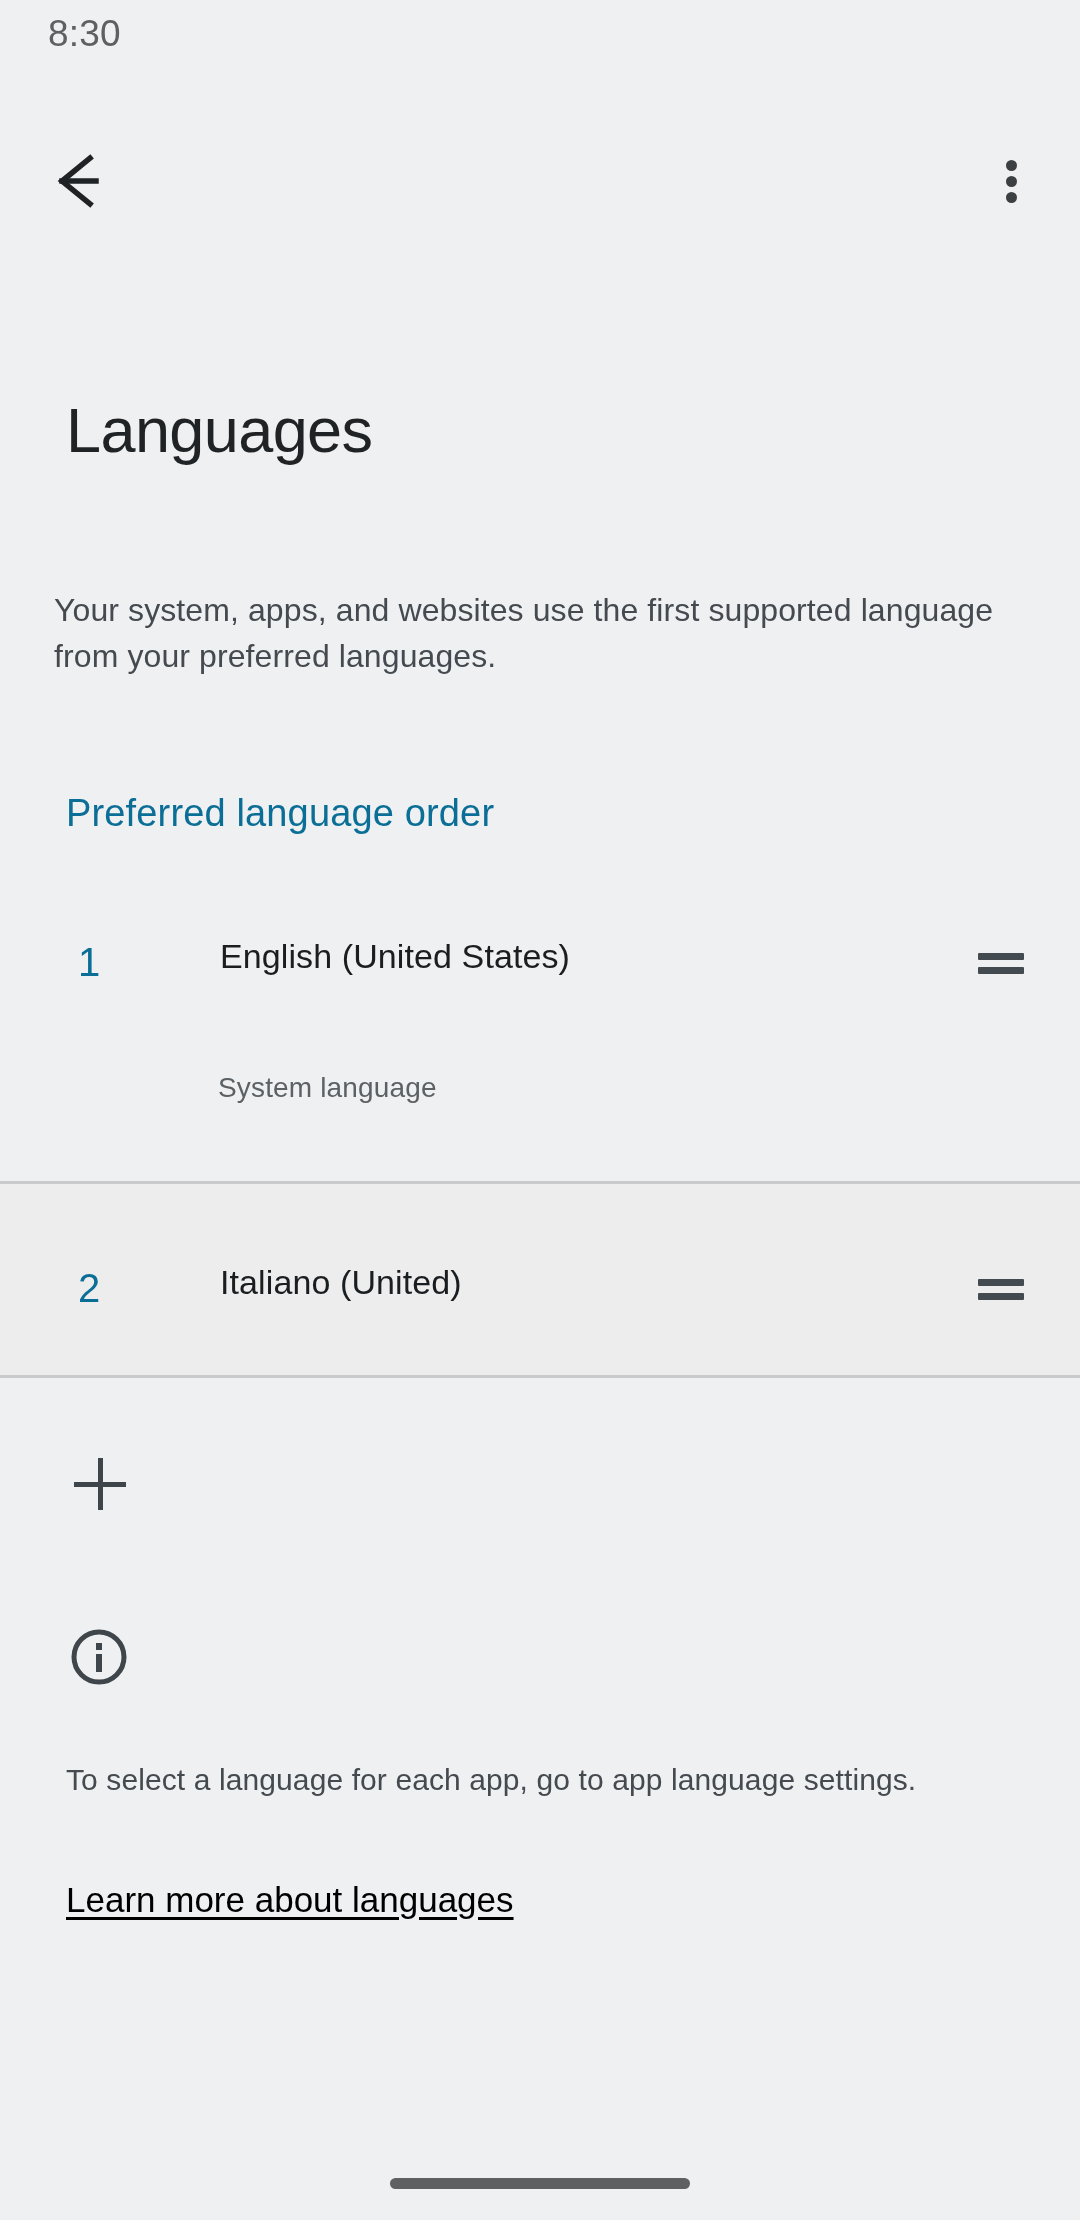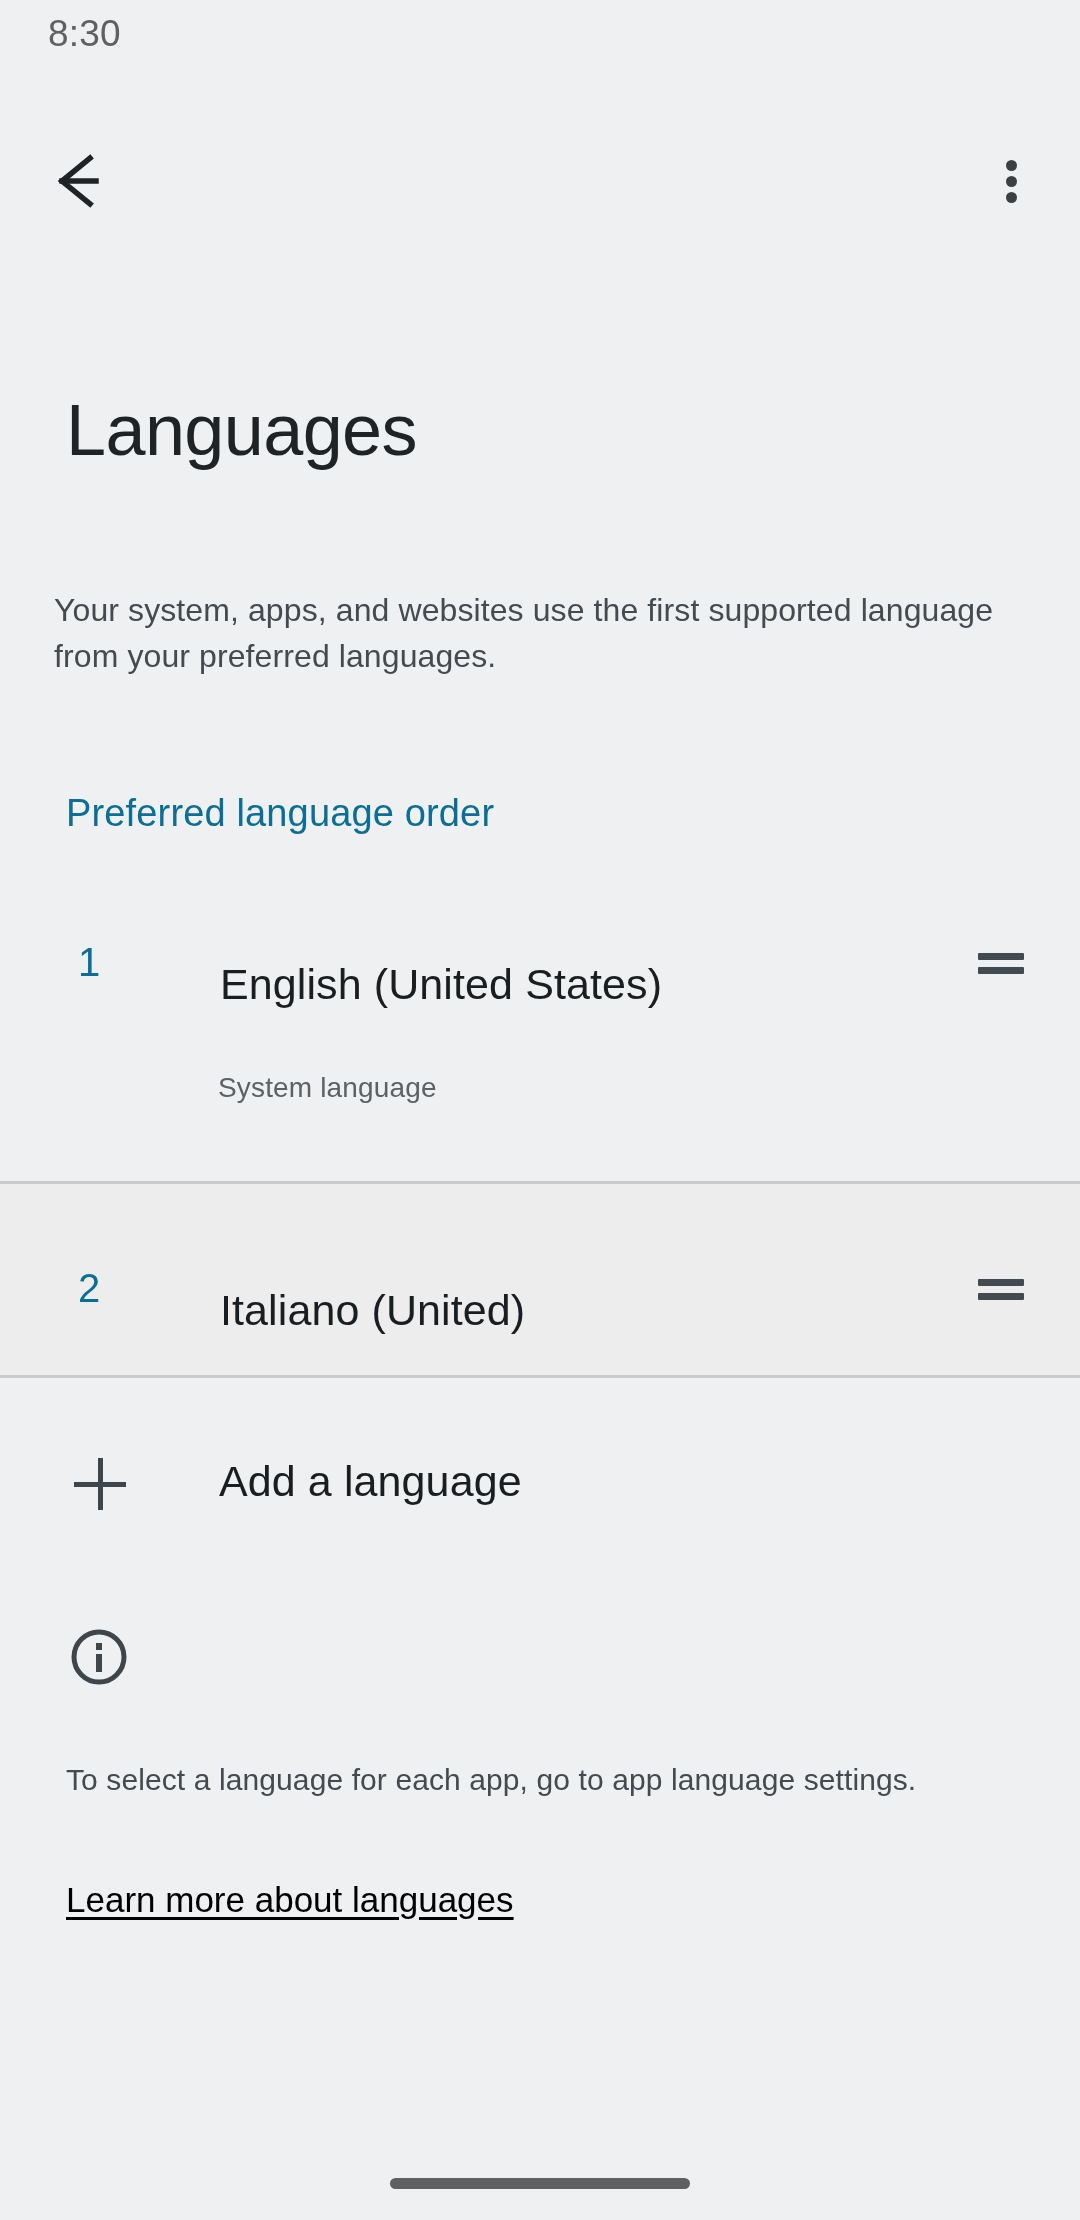--- a/index.html
+++ b/index.html
@@ -73,21 +73,21 @@
   }
   .dot.d1 { top: 20px; }
   .dot.d2 { top: 36px; }
   .dot.d3 { top: 52px; }
 
   
   .page-title {
     position: absolute;
     left: 66px;
     top: 382px;
-    font-size: 72px;
+    font-size: 63px;
     line-height: 96px;
     color: #1f2326;
     font-weight: 400;
     letter-spacing: -0.6px;
     white-space: nowrap;
   }
 
   
   .page-desc {
     position: absolute;
@@ -136,26 +136,25 @@
     position: absolute;
     left: 78px;
     font-size: 40px;
     color: #0b6e96;
     line-height: 48px;
     width: 60px;
   }
   .lang-title {
     position: absolute;
     left: 220px;
-    font-size: 43px;
+    font-size: 34px;
     line-height: 52px;
     color: #1b1e20;
     letter-spacing: 0.1px;
     white-space: nowrap;
-    margin-top: 28px;
   }
   .lang-sub {
     position: absolute;
     left: 218px;
     font-size: 28px;
     line-height: 40px;
     color: #5c6166;
     letter-spacing: 0.15px;
     white-space: nowrap;
   }
@@ -316,21 +315,20 @@
 <div class="drag-handle" id="row2-drag">
   <span class="bar b1"></span>
   <span class="bar b2"></span>
 </div>
 
 <div class="add-row">
   <span class="plus-icon">
     <span class="h"></span>
     <span class="v"></span>
   </span>
-  <span class="add-label">Add a language</span>
 </div>
 
 <svg class="info-icon" viewBox="0 0 60 60">
   <circle cx="30" cy="30" r="25" fill="none" stroke="#3f464b" stroke-width="5"></circle>
   <rect x="27" y="16" width="6" height="7" fill="#3f464b"></rect>
   <rect x="27" y="27" width="6" height="18" fill="#3f464b"></rect>
 </svg>
 <div class="footer-note">To select a language for each app, go to app language settings.</div>
 <div class="footer-link">Learn more about languages</div>
 

